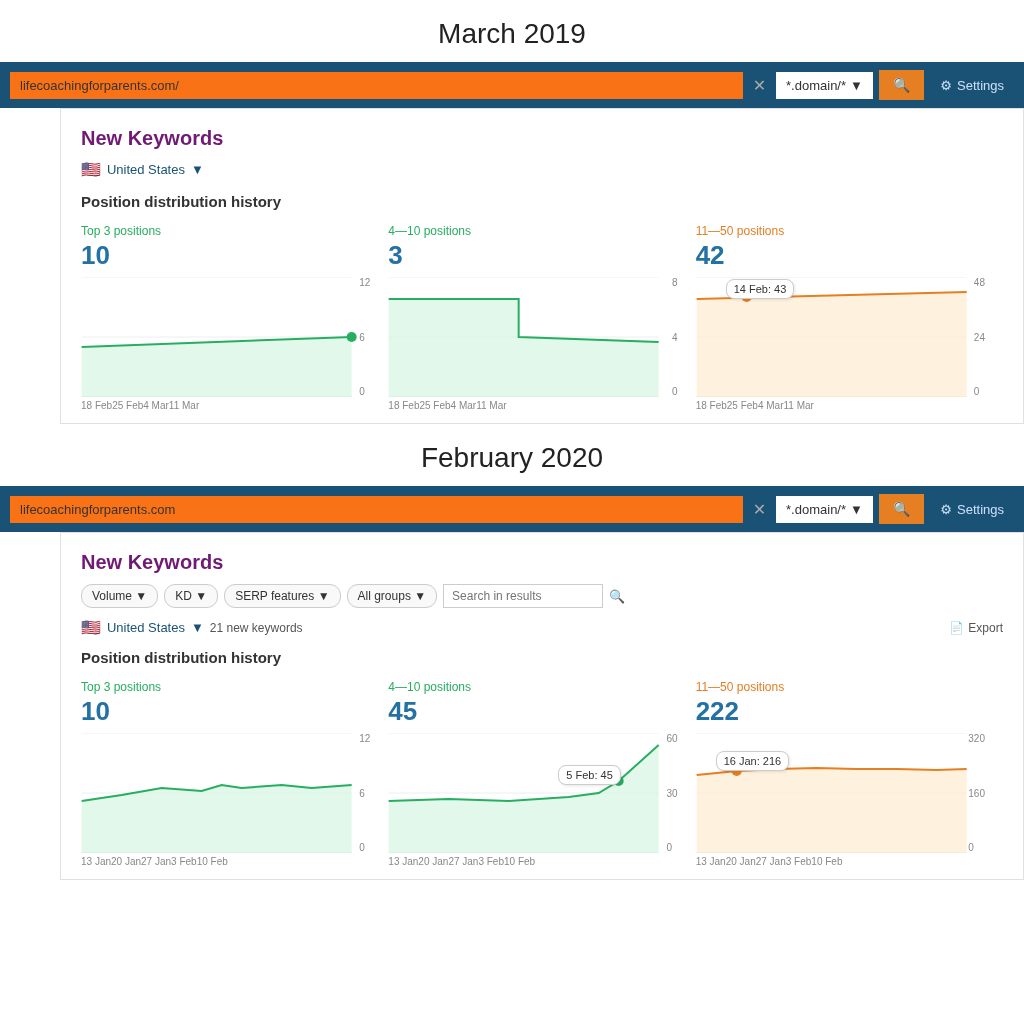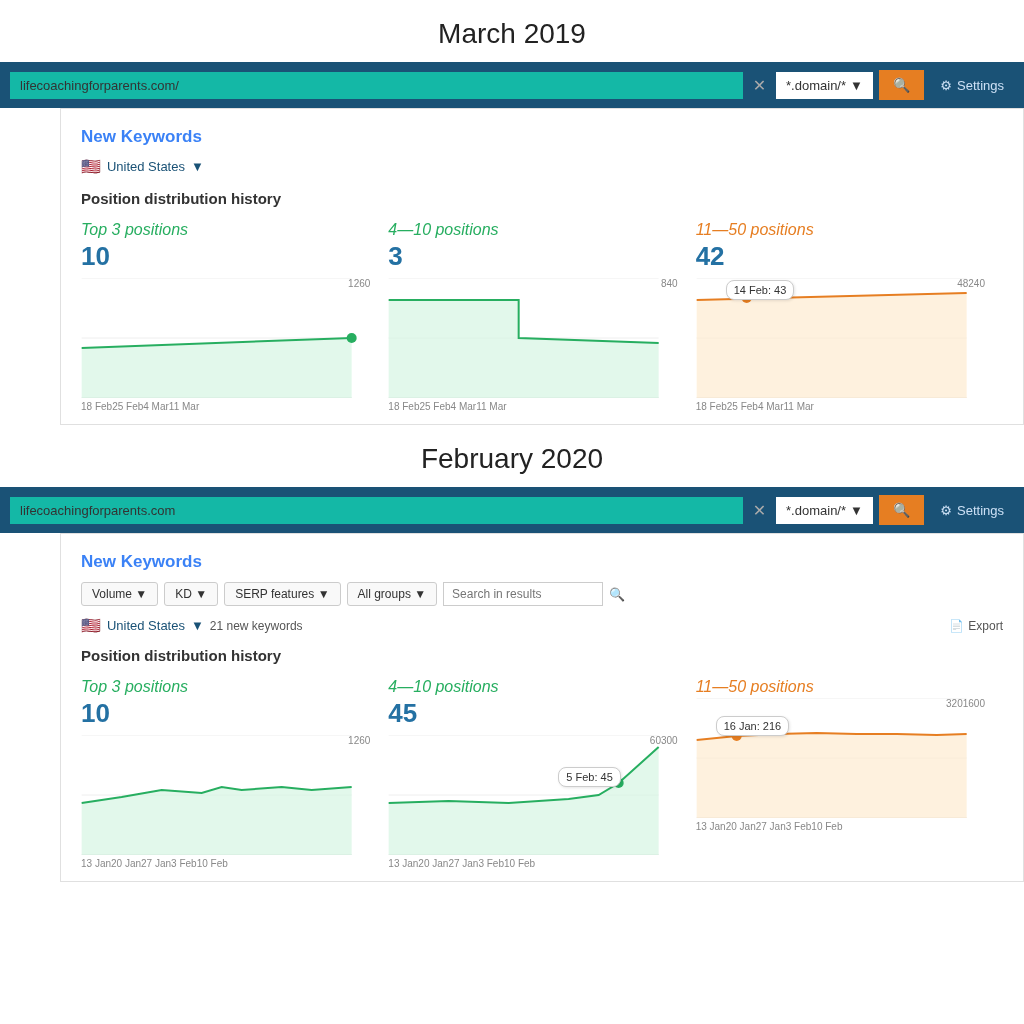--- a/index.html
+++ b/index.html
@@ -15,21 +15,21 @@
 
     .toolbar {
       background: #1a5276;
       display: flex;
       align-items: center;
       padding: 8px 10px;
       gap: 6px;
     }
 
     .toolbar-url {
-      background: #14b8a6;
+      background: #f97316;
       border: none;
       padding: 6px 10px;
       font-size: 13px;
       flex: 1;
       outline: none;
       color: #333;
     }
 
     .toolbar-x {
       color: #aaa;
@@ -69,23 +69,23 @@
     }
 
     .panel {
       background: #fff;
       border: 1px solid #e0e0e0;
       margin: 0 0 0 60px;
       padding: 18px 20px 12px;
     }
 
     .panel-title {
-      font-size: 17px;
+      font-size: 20px;
       font-weight: bold;
-      color: #3b82f6;
+      color: #701a75;
       margin-bottom: 10px;
     }
 
     .country-row {
       display: flex;
       align-items: center;
       gap: 6px;
       margin-bottom: 14px;
       font-size: 13px;
       color: #1a5276;
@@ -105,24 +105,23 @@
       display: flex;
       gap: 0;
     }
 
     .chart-block {
       flex: 1;
       padding-right: 16px;
     }
 
     .chart-label {
-      font-size: 16px;
+      font-size: 12px;
       color: #e67e22;
       margin-bottom: 2px;
-      font-style: italic;
     }
 
     .chart-label.green { color: #27ae60; }
     .chart-label.yellow { color: #e67e22; }
 
     .chart-value {
       font-size: 26px;
       font-weight: bold;
       margin-bottom: 6px;
     }
@@ -135,21 +134,21 @@
       color: #888;
       margin-top: 3px;
     }
 
     .chart-y-labels {
       position: absolute;
       right: 0;
       top: 0;
       height: 100%;
       display: flex;
-      flex-direction: row;
+      flex-direction: column;
       justify-content: space-between;
       font-size: 10px;
       color: #888;
       padding-right: 2px;
     }
 
     .tooltip-box {
       position: absolute;
       background: #fff;
       border: 1px solid #ccc;
@@ -174,21 +173,21 @@
       margin-bottom: 10px;
       flex-wrap: wrap;
     }
 
     .filter-btn {
       border: 1px solid #ccc;
       background: #f9f9f9;
       padding: 4px 10px;
       font-size: 12px;
       cursor: pointer;
-      border-radius: 3px;
+      border-radius: 11px;
       display: flex;
       align-items: center;
       gap: 3px;
       color: #333;
     }
 
     .search-in-results {
       border: 1px solid #ccc;
       padding: 4px 8px;
       font-size: 12px;
@@ -458,20 +457,21 @@
           <span>13 Jan</span>
           <span>20 Jan</span>
           <span>27 Jan</span>
           <span>3 Feb</span>
           <span>10 Feb</span>
         </div>
       </div>
 
       <div class="chart-block">
         <div class="chart-label yellow">11—50 positions</div>
+        <div class="chart-value blue">222</div>
         <div style="position:relative;">
           <svg width="100%" height="120" viewBox="0 0 290 120">
             <line x1="0" y1="0" x2="270" y2="0" stroke="#eee" stroke-width="1"></line>
             <line x1="0" y1="60" x2="270" y2="60" stroke="#eee" stroke-width="1"></line>
             <line x1="0" y1="120" x2="270" y2="120" stroke="#ccc" stroke-width="1"></line>
             <polygon points="0,42 40,38 80,36 120,35 160,36 200,36 240,37 270,36 270,120 0,120" fill="#fdebd0" opacity="0.7"></polygon>
             <polyline points="0,42 40,38 80,36 120,35 160,36 200,36 240,37 270,36" fill="none" stroke="#e67e22" stroke-width="2"></polyline>
 
             <circle cx="40" cy="38" r="5" fill="#e67e22"></circle>
           </svg>

